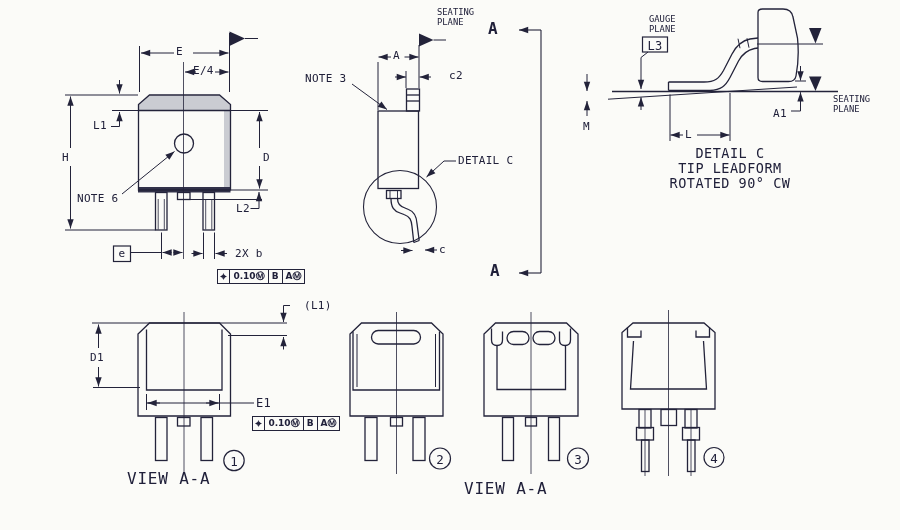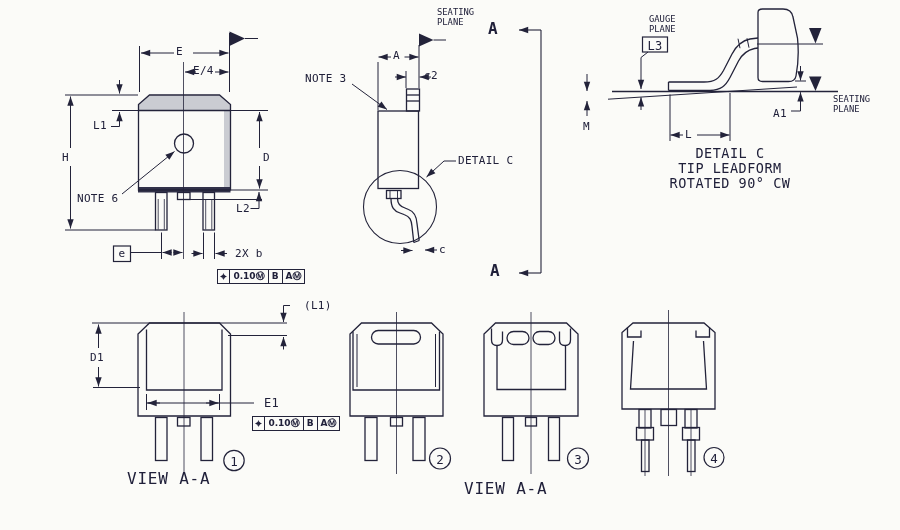--- a/index.html
+++ b/index.html
@@ -239,40 +239,40 @@
   <span>0.10Ⓜ</span>
   <span>B</span>
   <span>AⓂ</span>
 </div>
 
 <div class="lbl sm" style="left:437px;top:8px;">SEATING</div>
 <div class="lbl sm" style="left:437px;top:18px;">PLANE</div>
 <div class="lbl big" style="left:488px;top:21px;">A</div>
 <div class="lbl" style="left:305px;top:73px;">NOTE 3</div>
 <div class="lbl" style="left:393px;top:50px;">A</div>
-<div class="lbl" style="left:424px;top:70px;">c2</div>
+<div class="lbl" style="left:449px;top:70px;">c2</div>
 <div class="lbl" style="left:458px;top:155px;">DETAIL C</div>
 <div class="lbl" style="left:439px;top:244px;">c</div>
 <div class="lbl big" style="left:490px;top:263px;">A</div>
 
 <div class="lbl sm" style="left:649px;top:15px;">GAUGE</div>
 <div class="lbl sm" style="left:649px;top:25px;">PLANE</div>
 <div class="lbl ctr" style="left:643px;top:39.5px;width:24px;font-size:12px;">L3</div>
 <div class="lbl" style="left:583px;top:121px;">M</div>
 <div class="lbl" style="left:685px;top:129px;">L</div>
 <div class="lbl" style="left:773px;top:108px;">A1</div>
 <div class="lbl sm" style="left:833px;top:95px;">SEATING</div>
 <div class="lbl sm" style="left:833px;top:105px;">PLANE</div>
 <div class="lbl ttl" style="left:645px;top:147px;">DETAIL C</div>
 <div class="lbl ttl" style="left:645px;top:162px;">TIP LEADFORM</div>
 <div class="lbl ttl" style="left:645px;top:177px;">ROTATED 90° CW</div>
 
 <div class="lbl" style="left:304px;top:300px;">(L1)</div>
 <div class="lbl" style="left:90px;top:352px;">D1</div>
-<div class="lbl" style="left:256px;top:397px;font-size:12px;margin-left:8px;">E1</div>
+<div class="lbl" style="left:256px;top:397px;font-size:12px;">E1</div>
 <div class="fcf" style="left:251.5px;top:415.5px;">
   <span style="font-size:10.5px;">⌖</span>
   <span>0.10Ⓜ</span>
   <span>B</span>
   <span>AⓂ</span>
 </div>
 <div class="num" style="left:226px;top:454px;">1</div>
 <div class="num" style="left:432px;top:452px;">2</div>
 <div class="num" style="left:570px;top:452px;">3</div>
 <div class="num" style="left:706px;top:451px;">4</div>

